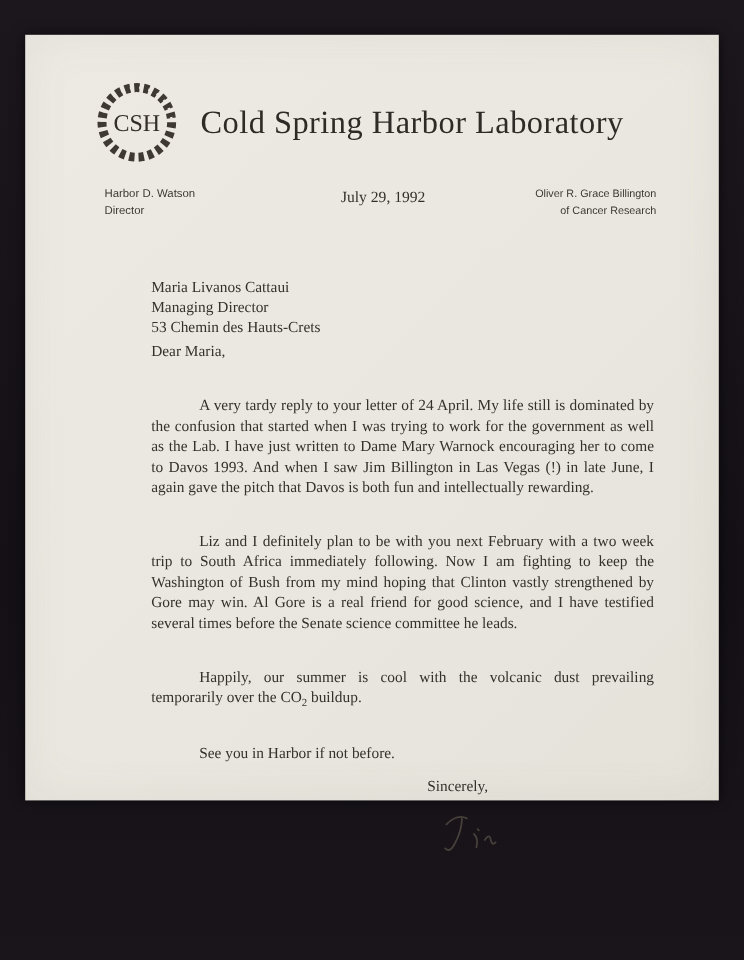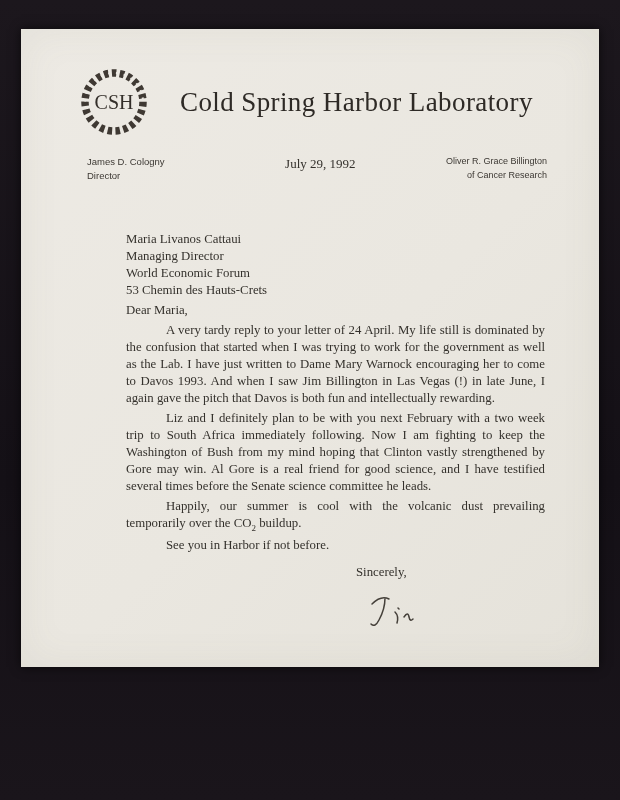--- a/index.html
+++ b/index.html
@@ -29,21 +29,21 @@
     width:74px;height:74px;
     flex:0 0 74px;
     position:relative;
     margin-right:12px;
   }
   .logo svg{display:block;}
   .org-name{
     font-size:27px;
     letter-spacing:.4px;
     color:#2e2a26;
-    margin-left:17px;
+    margin-left:4px;
     white-space:nowrap;
   }
   .info-row{
     display:flex;
     justify-content:space-between;
     align-items:flex-start;
     margin-top:16px;
     padding:0 52px 0 66px;
   }
   .info-left{
@@ -68,21 +68,21 @@
   
   .content{
     margin:48px 54px 0 105px;
     font-size:12.8px;
     line-height:1.33;
     color:#34312c;
   }
   .recipient div{white-space:nowrap;}
   .salutation{margin-top:3px;}
   .para{
-    margin-top:3px;
+    margin-top:28px;
     text-align:justify;
     text-indent:40px;
   }
   .para.no-justify{text-align:left;}
   sub{font-size:9px;}
   .closing{
     margin-top:10px;
     margin-left:230px;
   }
   .signature{
@@ -113,36 +113,35 @@
         <circle cx="37" cy="37" r="29" fill="none" stroke="#3f3933" stroke-width="7.5" stroke-dasharray="4.5 3.4"></circle>
         <circle cx="37" cy="37" r="29" fill="none" stroke="#ebe8e2" stroke-width="2" stroke-dasharray="1.5 6.3" stroke-dashoffset="2"></circle>
         <text x="37" y="44" text-anchor="middle" font-family="Liberation Serif, serif" font-size="20" fill="#332e29">CSH</text>
       </svg>
     </div>
     <div class="org-name">Cold Spring Harbor Laboratory</div>
   </div>
 
   <div class="info-row">
     <div class="info-left">
-      <div>James D. Cologny</div>
+      <div>Harbor D. Watson</div>
       <div>Director</div>
     </div>
     <div class="info-date">July 29, 1992</div>
     <div class="info-right">
       <div>Oliver R. Grace Billington</div>
       <div>of Cancer Research</div>
     </div>
   </div>
 
   <div class="content">
 
     <div class="recipient">
       <div>Maria Livanos Cattaui</div>
       <div>Managing Director</div>
-      <div>World Economic Forum</div>
       <div>53 Chemin des Hauts-Crets</div>
     </div>
 
     <div class="salutation">Dear Maria,</div>
 
     <div class="para">A very tardy reply to your letter of 24 April.  My life still is dominated by the confusion that started when I was trying to work for the government as well as the Lab.  I have just written to Dame Mary Warnock encouraging her to come to Davos 1993.  And when I saw Jim Billington in Las Vegas (!) in late June, I again gave the pitch that Davos is both fun and intellectually rewarding.</div>
 
     <div class="para">Liz and I definitely plan to be with you next February with a two week trip to South Africa immediately following.  Now I am fighting to keep the Washington of Bush from my mind hoping that Clinton vastly strengthened by Gore may win.  Al Gore is a real friend for good science, and I have testified several times before the Senate science committee he leads.</div>
 
     <div class="para"><span>Happily, our summer is cool with the volcanic dust prevailing temporarily over the CO</span><sub>2</sub><span> buildup.</span></div>

